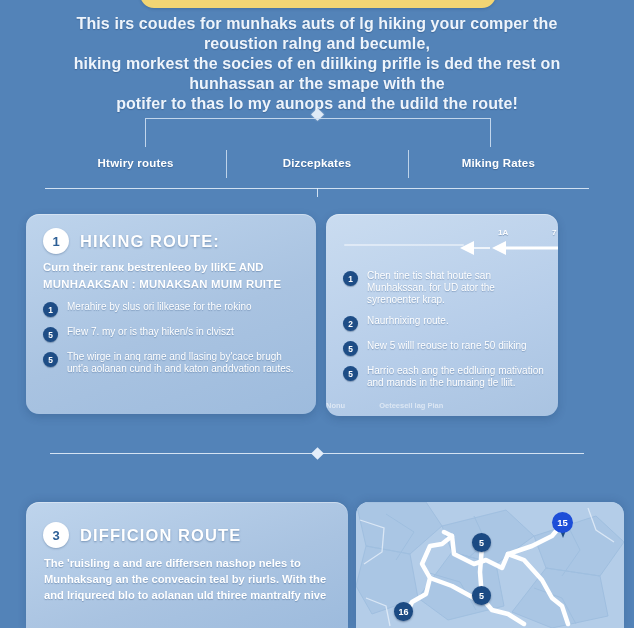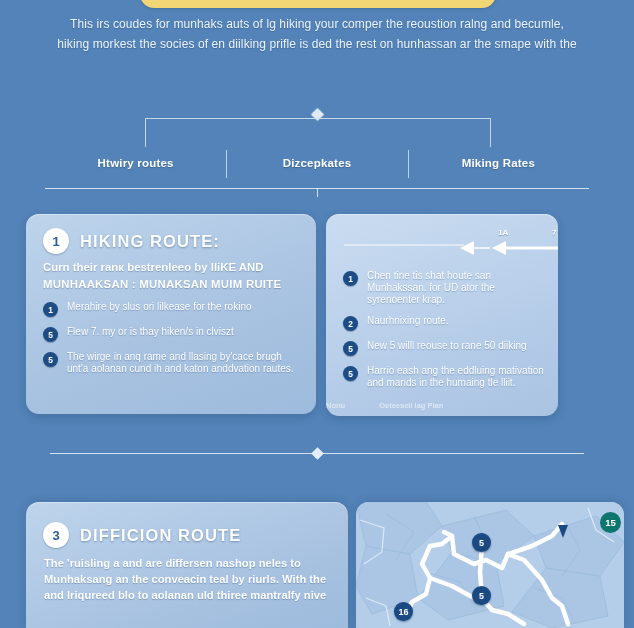--- a/index.html
+++ b/index.html
@@ -17,21 +17,21 @@
     position:absolute;left:140px;top:-22px;width:356px;height:30px;
     background:#f2d574;
     border-radius:14px;
     box-shadow:0 1px 3px rgba(20,50,90,.25);
   }
 
   
   .intro{
     position:absolute;left:46px;top:14px;width:542px;
     text-align:center;color:#eef4fb;
-    font-size:12px;line-height:20px;font-weight:400;
+    font-size:16px;line-height:20px;font-weight:700;
     text-shadow:0 1px 1px rgba(30,60,100,.35);
     letter-spacing:.1px;
   }
   .intro p{margin:0;}
 
   
   .nav-wrap{position:absolute;left:0;top:110px;width:634px;height:80px;}
   .nav-diamond{
     position:absolute;left:50%;top:0;width:9px;height:9px;margin-left:-4.5px;
     background:#dfeaf6;transform:rotate(45deg);
@@ -178,34 +178,35 @@
   .pin-teardrop{
     position:relative;width:21px;height:28px;
   }
   .pin-teardrop .tip{
     position:absolute;left:50%;top:13px;margin-left:-5px;
     width:0;height:0;border-left:5px solid transparent;
     border-right:5px solid transparent;border-top:13px solid #1b4a83;
   }
   .pin-teardrop .head{
     position:absolute;left:0;top:0;width:21px;height:21px;border-radius:50%;
-    background:#0f766e;color:#fff;font-size:9.5px;font-weight:700;
-    display:flex;align-items:center;justify-content:center;margin-left:48px;
+    background:#1d4ed8;color:#fff;font-size:9.5px;font-weight:700;
+    display:flex;align-items:center;justify-content:center;
   }
 </style>
 </head>
 <body>
 
 <div class="page">
 
   <div class="top-banner"></div>
 
   <div class="intro">
     <p>This irs coudes for munhaks auts of lg hiking your comper the reoustion ralng and becumle,</p>
     <p>hiking morkest the socies of en diilking prifle is ded the rest on hunhassan ar the smape with the</p>
+    <p>potifer to thas lo my aunops and the udild the route!</p>
   </div>
 
   <div class="nav-wrap">
     <div class="nav-diamond"></div>
     <div class="bracket"></div>
     <div class="tabs">
       <div class="tab">Htwiry routes</div>
       <div class="tab">Dizcepkates</div>
       <div class="tab">Miking Rates</div>
     </div>

